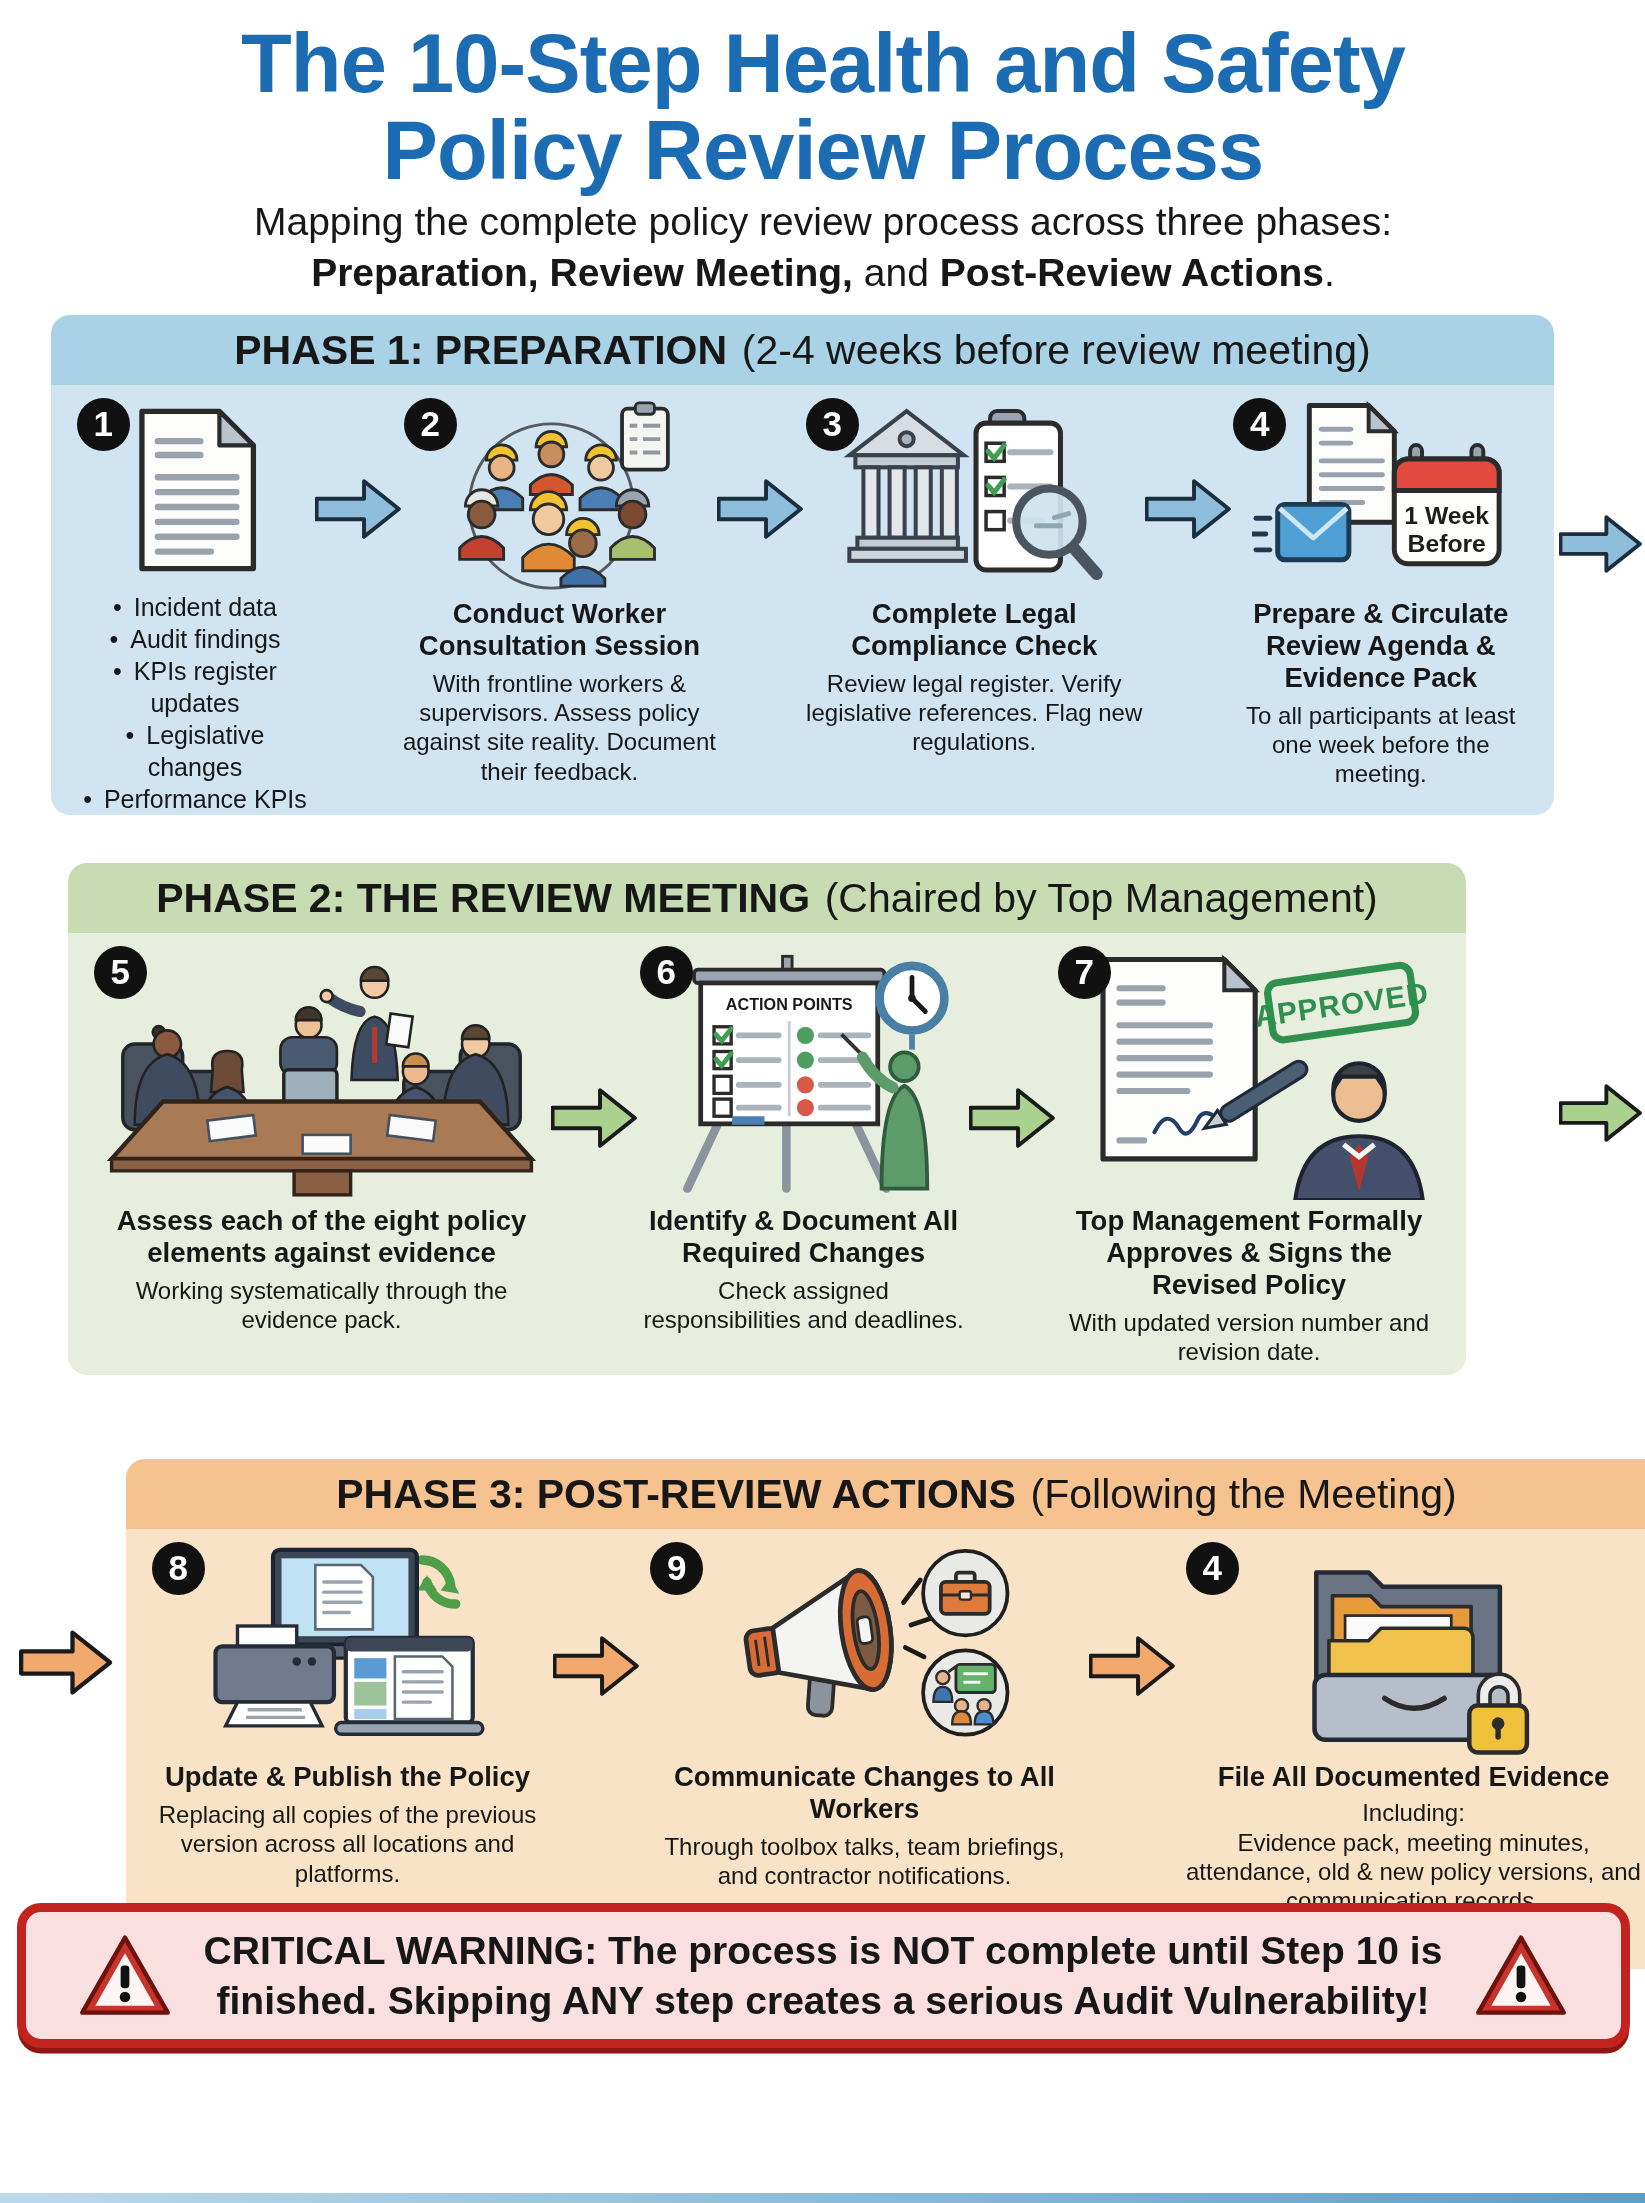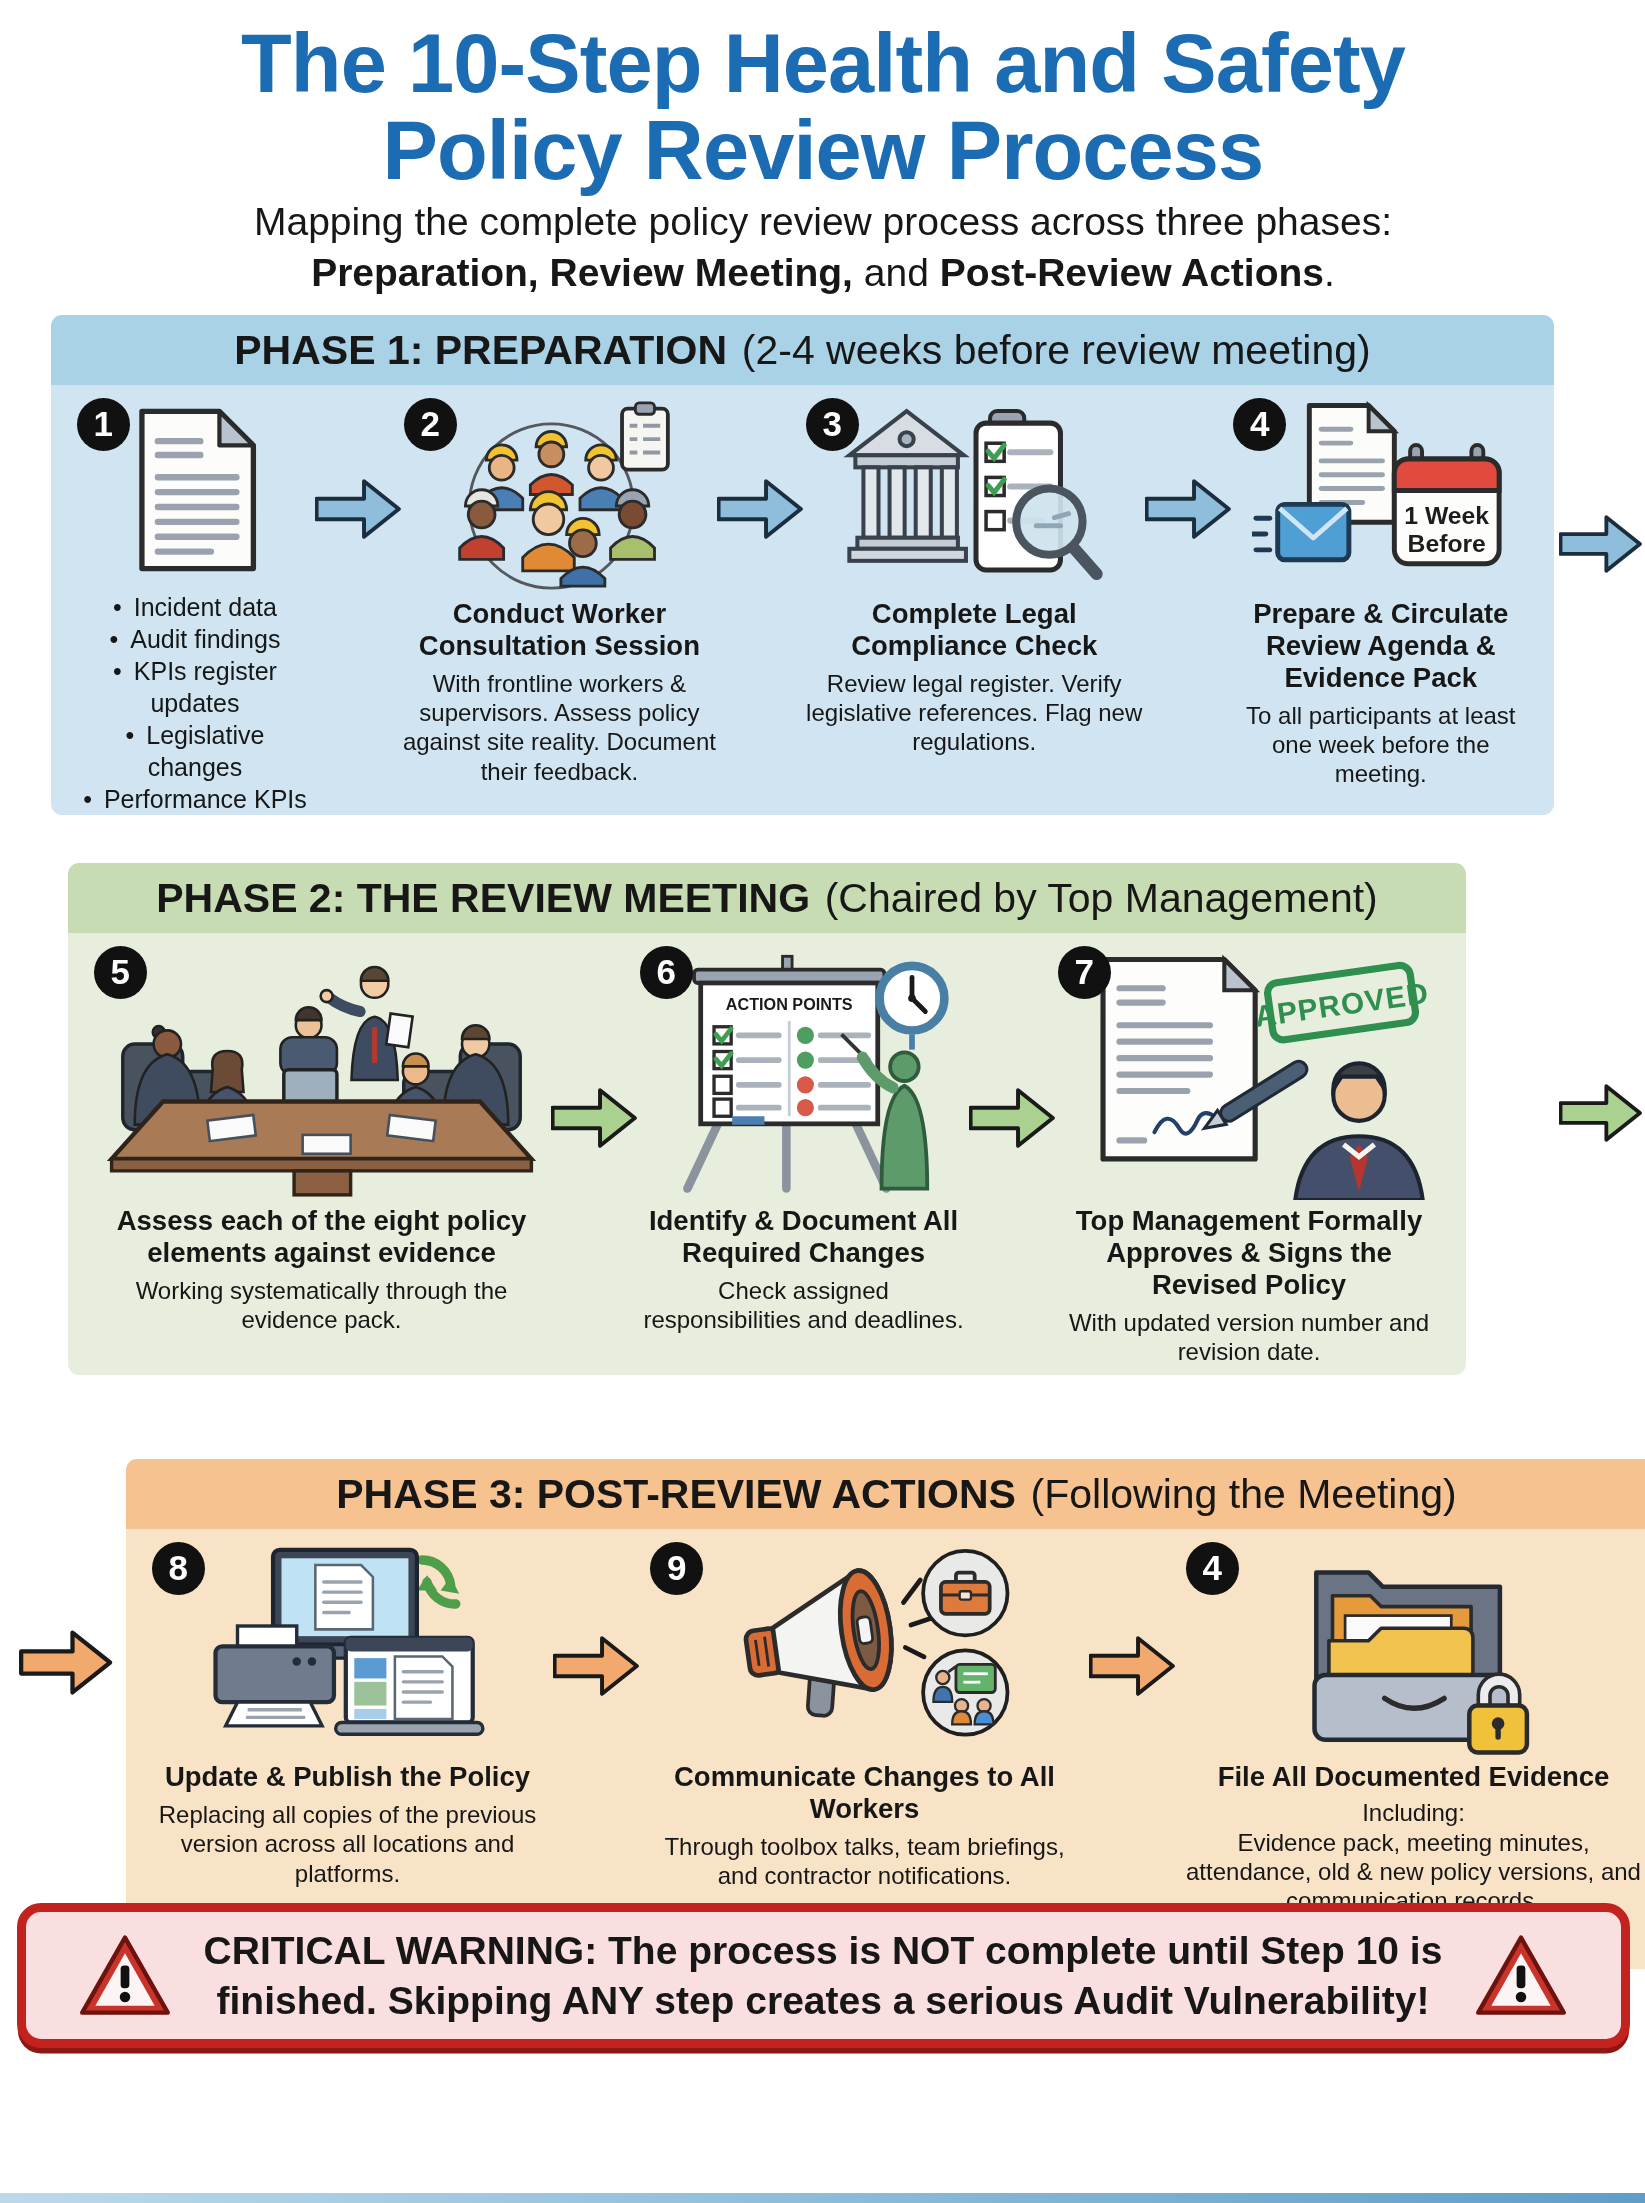--- a/index.html
+++ b/index.html
@@ -5,21 +5,21 @@
   html,body{margin:0;padding:0;}
   body{width:1646px;height:2204px;position:relative;background:#ffffff;overflow:hidden;
        font-family:"Liberation Sans",sans-serif;color:#171717;}
   svg text{font-family:"Liberation Sans",sans-serif;}
 
   .title{position:absolute;top:20px;left:0;right:0;text-align:center;font-weight:bold;
          font-size:83px;line-height:1.05;color:var(--title-blue);letter-spacing:-0.9px;}
   .subtitle{position:absolute;top:197px;left:0;right:0;text-align:center;font-size:39px;line-height:1.3;}
   .subtitle b{font-weight:bold;}
 
-  .phase{position:absolute;border-radius:11px;overflow:hidden;}
+  .phase{position:absolute;border-radius:19px;overflow:hidden;}
   .p1{left:51px;top:315px;width:1503px;height:500px;}
   .p2{left:68px;top:863px;width:1398px;height:512px;}
   .p3{left:126px;top:1416px;width:1541px;height:510px;margin-top:43px;}
   .phase-header{height:70px;display:flex;align-items:center;justify-content:center;font-size:41px;}
   .p1 .phase-header{background:var(--phase1-header-bg);}
   .p2 .phase-header{background:var(--phase2-header-bg);}
   .p3 .phase-header{background:var(--phase3-header-bg);}
   .ph-bold{font-weight:bold;}
   .ph-note{font-weight:400;margin-left:14.7px;}
   .phase-body{height:calc(100% - 70px);box-sizing:border-box;padding:9.2px 24px 0;display:flex;justify-content:space-between;}

